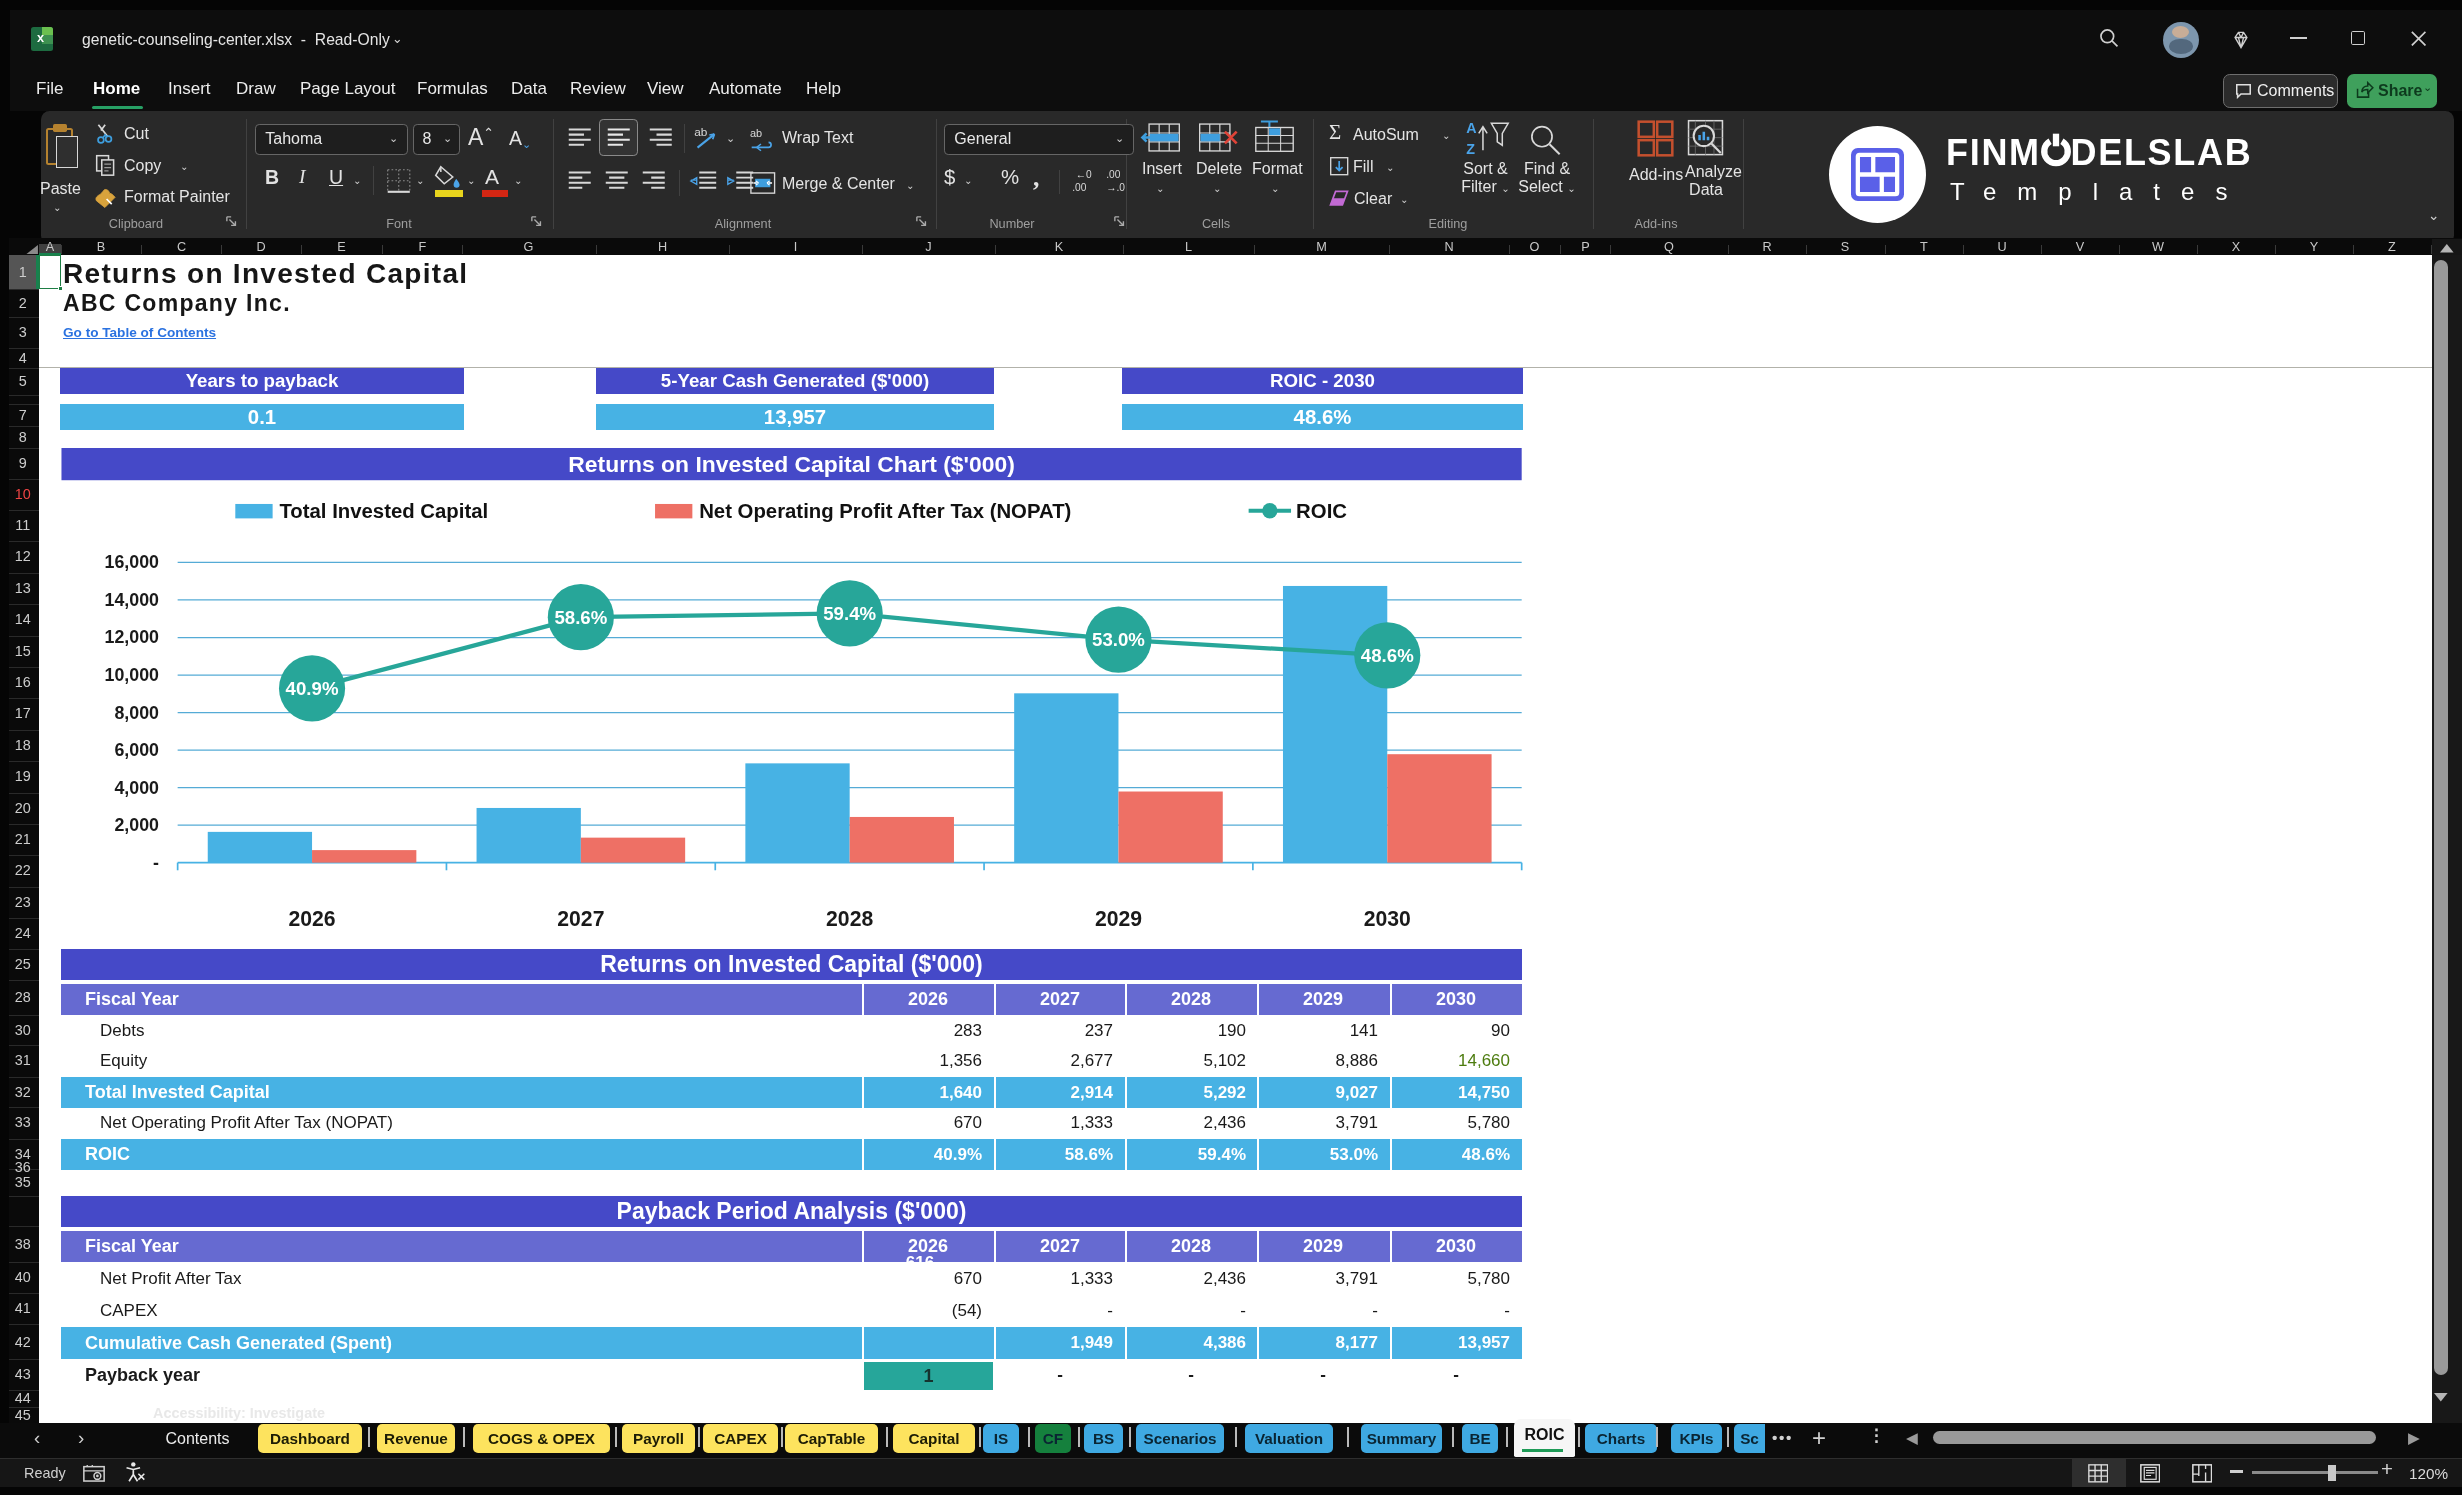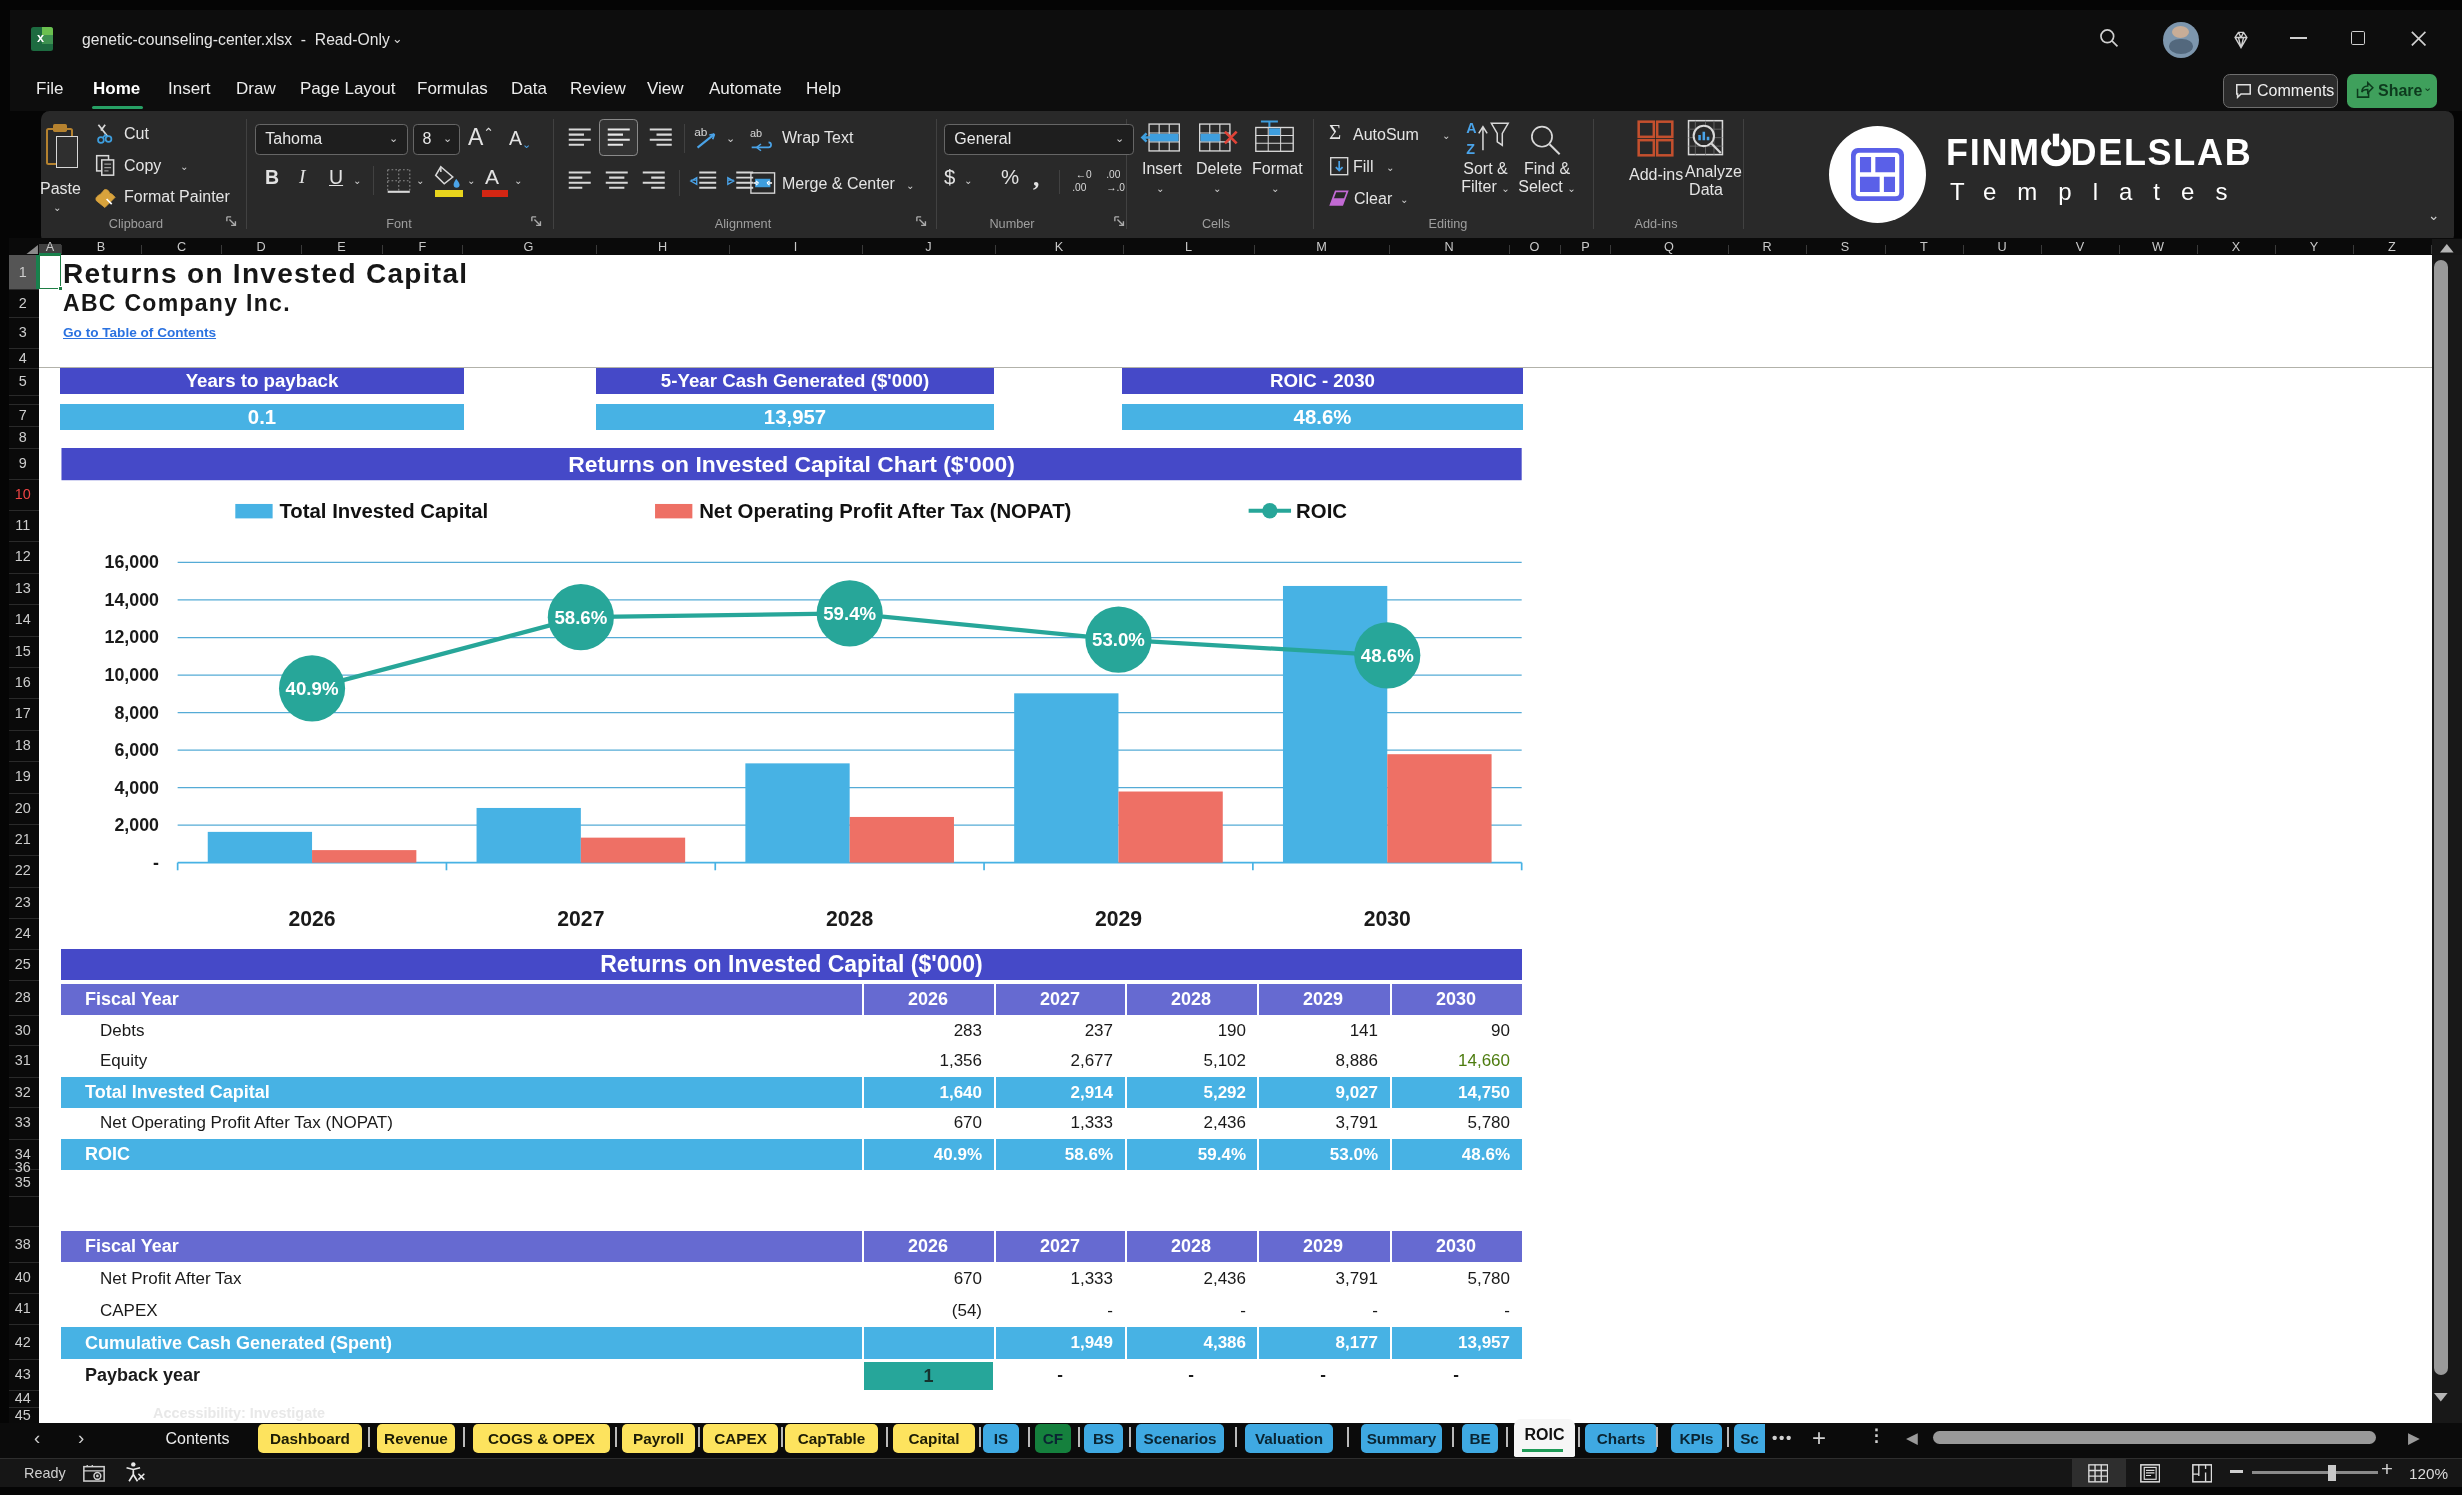--- a/index.html
+++ b/index.html
@@ -567,20 +567,21 @@
   <div class="abs" style="left:858px;top:1139px;width:124px;height:31px;line-height:31px;font-size:17px;color:#fff;font-weight:bold;text-align:right;">40.9%</div>
   <div class="abs" style="left:989px;top:1139px;width:124px;height:31px;line-height:31px;font-size:17px;color:#fff;font-weight:bold;text-align:right;">58.6%</div>
   <div class="abs" style="left:1122px;top:1139px;width:124px;height:31px;line-height:31px;font-size:17px;color:#fff;font-weight:bold;text-align:right;">59.4%</div>
   <div class="abs" style="left:1254px;top:1139px;width:124px;height:31px;line-height:31px;font-size:17px;color:#fff;font-weight:bold;text-align:right;">53.0%</div>
   <div class="abs" style="left:1386px;top:1139px;width:124px;height:31px;line-height:31px;font-size:17px;color:#fff;font-weight:bold;text-align:right;">48.6%</div>
   <div class="abs" style="left:862px;top:1139px;width:1.7px;height:31px;background:#fff;"></div>
   <div class="abs" style="left:994px;top:1139px;width:1.7px;height:31px;background:#fff;"></div>
   <div class="abs" style="left:1125px;top:1139px;width:1.7px;height:31px;background:#fff;"></div>
   <div class="abs" style="left:1257px;top:1139px;width:1.7px;height:31px;background:#fff;"></div>
   <div class="abs" style="left:1390px;top:1139px;width:1.7px;height:31px;background:#fff;"></div>
+  <div class="abs bold wt" style="left:61px;top:1196px;width:1461px;height:31px;background:#4549c8;font-size:23px;text-align:center;line-height:31px;">Payback Period Analysis ($'000)</div>
   <div class="abs" style="left:61px;top:1231px;width:1461px;height:31px;background:#666ad1;"></div>
   <div class="abs bold wt" style="left:85px;top:1231px;height:31px;line-height:31px;font-size:18px;">Fiscal Year</div>
   <div class="abs bold wt" style="left:862px;top:1231px;width:132px;height:31px;line-height:31px;font-size:18px;text-align:center;">2026</div>
   <div class="abs bold wt" style="left:994px;top:1231px;width:132px;height:31px;line-height:31px;font-size:18px;text-align:center;">2027</div>
   <div class="abs bold wt" style="left:1125px;top:1231px;width:132px;height:31px;line-height:31px;font-size:18px;text-align:center;">2028</div>
   <div class="abs bold wt" style="left:1257px;top:1231px;width:132px;height:31px;line-height:31px;font-size:18px;text-align:center;">2029</div>
   <div class="abs bold wt" style="left:1390px;top:1231px;width:132px;height:31px;line-height:31px;font-size:18px;text-align:center;">2030</div>
   <div class="abs" style="left:862px;top:1231px;width:1.7px;height:31px;background:#fff;"></div>
   <div class="abs" style="left:994px;top:1231px;width:1.7px;height:31px;background:#fff;"></div>
   <div class="abs" style="left:1125px;top:1231px;width:1.7px;height:31px;background:#fff;"></div>
@@ -593,21 +594,21 @@
   <div class="abs" style="left:1254px;top:1263px;width:124px;height:32px;line-height:32px;font-size:17px;color:#1a1a1a;font-weight:normal;text-align:right;">3,791</div>
   <div class="abs" style="left:1386px;top:1263px;width:124px;height:32px;line-height:32px;font-size:17px;color:#1a1a1a;font-weight:normal;text-align:right;">5,780</div>
   <div class="abs" style="left:100px;top:1295px;height:32px;line-height:32px;font-size:17px;color:#1a1a1a;font-weight:normal;">CAPEX</div>
   <div class="abs" style="left:858px;top:1295px;width:124px;height:32px;line-height:32px;font-size:17px;color:#1a1a1a;font-weight:normal;text-align:right;">(54)</div>
   <div class="abs" style="left:989px;top:1295px;width:124px;height:32px;line-height:32px;font-size:17px;color:#1a1a1a;font-weight:normal;text-align:right;">-</div>
   <div class="abs" style="left:1122px;top:1295px;width:124px;height:32px;line-height:32px;font-size:17px;color:#1a1a1a;font-weight:normal;text-align:right;">-</div>
   <div class="abs" style="left:1254px;top:1295px;width:124px;height:32px;line-height:32px;font-size:17px;color:#1a1a1a;font-weight:normal;text-align:right;">-</div>
   <div class="abs" style="left:1386px;top:1295px;width:124px;height:32px;line-height:32px;font-size:17px;color:#1a1a1a;font-weight:normal;text-align:right;">-</div>
   <div class="abs" style="left:61px;top:1327px;width:1461px;height:32px;background:#47b2e4;"></div>
   <div class="abs" style="left:85px;top:1327px;height:32px;line-height:32px;font-size:18px;color:#fff;font-weight:bold;">Cumulative Cash Generated (Spent)</div>
-  <div class="abs" style="left:858px;top:1376px;width:124px;height:32px;line-height:32px;font-size:17px;color:#fff;font-weight:bold;text-align:left;">616</div>
+  <div class="abs" style="left:858px;top:1247px;width:124px;height:32px;line-height:32px;font-size:17px;color:#fff;font-weight:bold;text-align:center;">616</div>
   <div class="abs" style="left:989px;top:1327px;width:124px;height:32px;line-height:32px;font-size:17px;color:#fff;font-weight:bold;text-align:right;">1,949</div>
   <div class="abs" style="left:1122px;top:1327px;width:124px;height:32px;line-height:32px;font-size:17px;color:#fff;font-weight:bold;text-align:right;">4,386</div>
   <div class="abs" style="left:1254px;top:1327px;width:124px;height:32px;line-height:32px;font-size:17px;color:#fff;font-weight:bold;text-align:right;">8,177</div>
   <div class="abs" style="left:1386px;top:1327px;width:124px;height:32px;line-height:32px;font-size:17px;color:#fff;font-weight:bold;text-align:right;">13,957</div>
   <div class="abs" style="left:862px;top:1327px;width:1.7px;height:32px;background:#fff;"></div>
   <div class="abs" style="left:994px;top:1327px;width:1.7px;height:32px;background:#fff;"></div>
   <div class="abs" style="left:1125px;top:1327px;width:1.7px;height:32px;background:#fff;"></div>
   <div class="abs" style="left:1257px;top:1327px;width:1.7px;height:32px;background:#fff;"></div>
   <div class="abs" style="left:1390px;top:1327px;width:1.7px;height:32px;background:#fff;"></div>
   <div class="abs bold" style="left:85px;top:1359px;height:32px;line-height:32px;font-size:18px;color:#1a1a1a;">Payback year</div>

